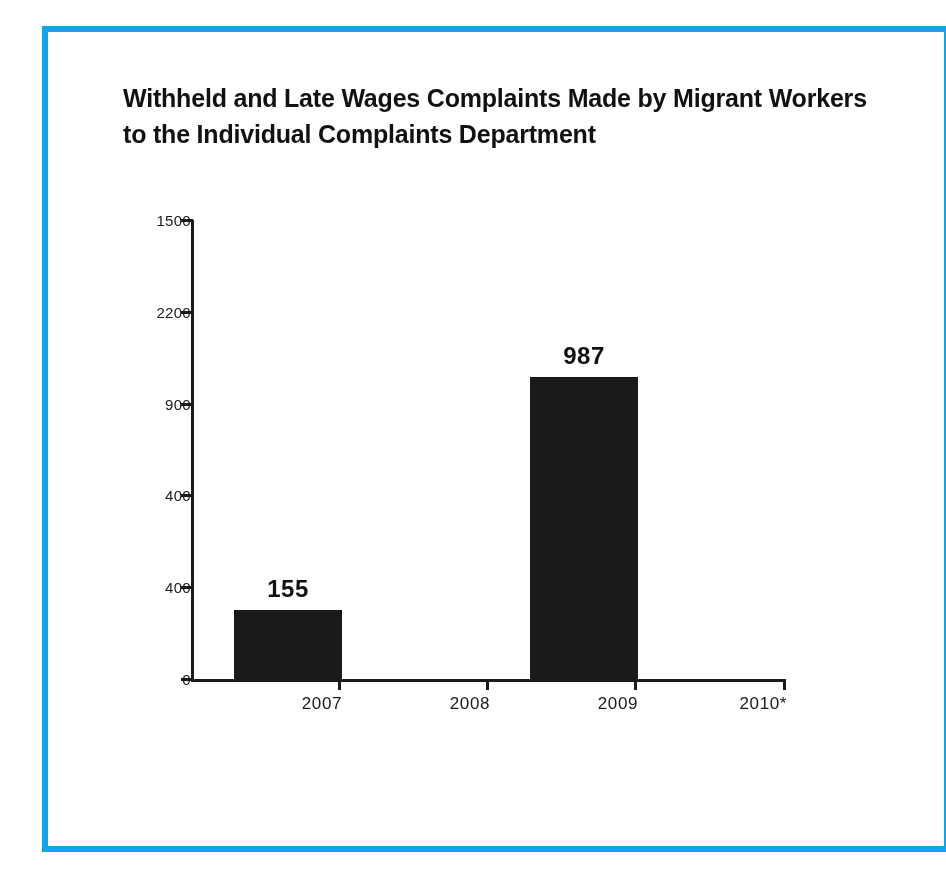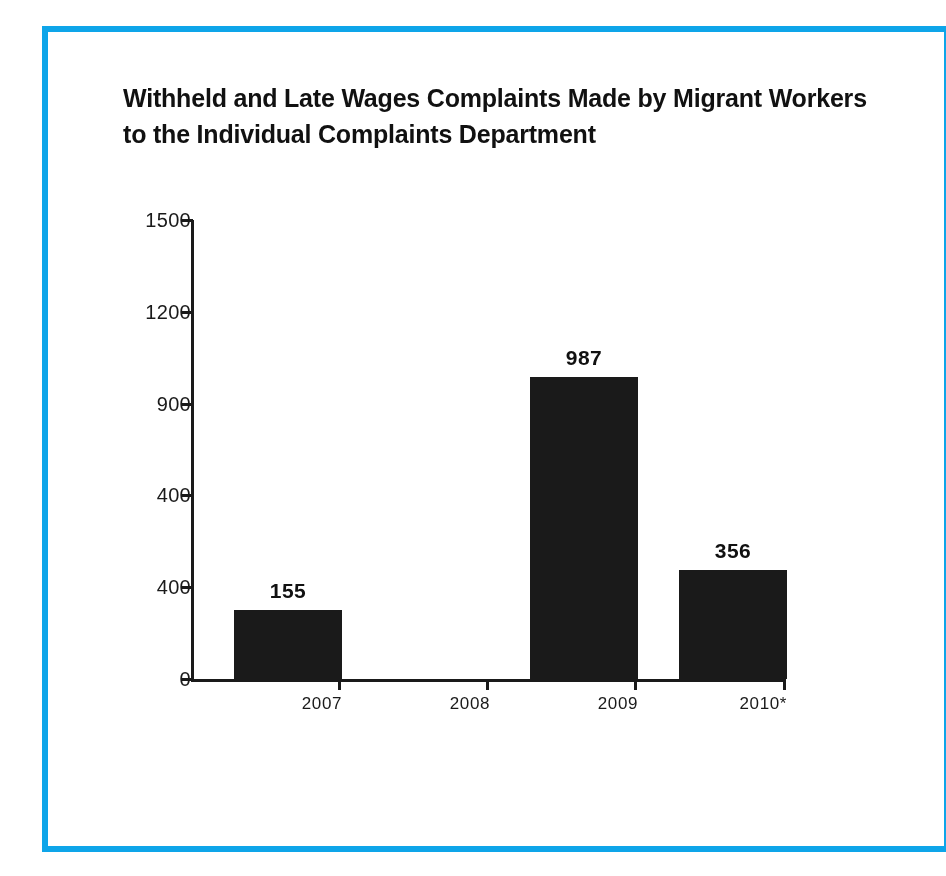--- a/index.html
+++ b/index.html
@@ -64,21 +64,21 @@
     top: 477px;
     width: 595px;
     height: 3px;
     background: #1a1a1a;
   }
   .ytick-label {
     position: absolute;
     right: 0;
     width: 60px;
     text-align: right;
-    font-size: 20px;
+    font-size: 15px;
     color: #1a1a1a;
     transform: translateY(-50%);
     letter-spacing: 0.3px;
   }
   .ytick-wrap {
     position: absolute;
     left: 0;
     width: 68px;
     height: 0;
   }
@@ -112,21 +112,21 @@
   .bar-wrap {
     position: absolute;
     bottom: 0;
     height: 100%;
   }
   .bar-value {
     position: absolute;
     left: 0;
     width: 100%;
     text-align: center;
-    font-size: 21px;
+    font-size: 24px;
     font-weight: bold;
     color: #111111;
     letter-spacing: 0.5px;
   }
   .cat-label {
     position: absolute;
     top: 492px;
     text-align: right;
     font-size: 17px;
     color: #1a1a1a;
@@ -164,21 +164,21 @@
       <div class="ytick-wrap" style="top:293px;">
         <div class="ytick-mark"></div>
         <div class="ytick-label">400</div>
       </div>
       <div class="ytick-wrap" style="top:202px;">
         <div class="ytick-mark"></div>
         <div class="ytick-label">900</div>
       </div>
       <div class="ytick-wrap" style="top:110px;">
         <div class="ytick-mark"></div>
-        <div class="ytick-label">1200</div>
+        <div class="ytick-label">2200</div>
       </div>
       <div class="ytick-wrap" style="top:18px;">
         <div class="ytick-mark"></div>
         <div class="ytick-label">1500</div>
       </div>
 
       <div class="xtick-mark" style="left:215px;"></div>
       <div class="xtick-mark" style="left:363px;"></div>
       <div class="xtick-mark" style="left:511px;"></div>
       <div class="xtick-mark" style="left:660px;"></div>
@@ -189,24 +189,20 @@
           <div class="bar-value" style="bottom:76px;">155</div>
           <div class="bar" style="left:0; width:108px; height:69px;"></div>
         </div>
 
 
         <div class="bar-wrap" style="left:336px; width:108px;">
           <div class="bar-value" style="bottom:309px;">987</div>
           <div class="bar" style="left:0; width:108px; height:302px;"></div>
         </div>
 
-        <div class="bar-wrap" style="left:485px; width:108px;">
-          <div class="bar-value" style="bottom:116px;">356</div>
-          <div class="bar" style="left:0; width:108px; height:109px;"></div>
-        </div>
       </div>
 
       <div class="cat-label" style="left:111px; width:108px;">2007</div>
       <div class="cat-label" style="left:259px; width:108px;">2008</div>
       <div class="cat-label" style="left:407px; width:108px;">2009</div>
       <div class="cat-label" style="left:556px; width:108px;">2010*</div>
     </div>
 
 
   </div>

